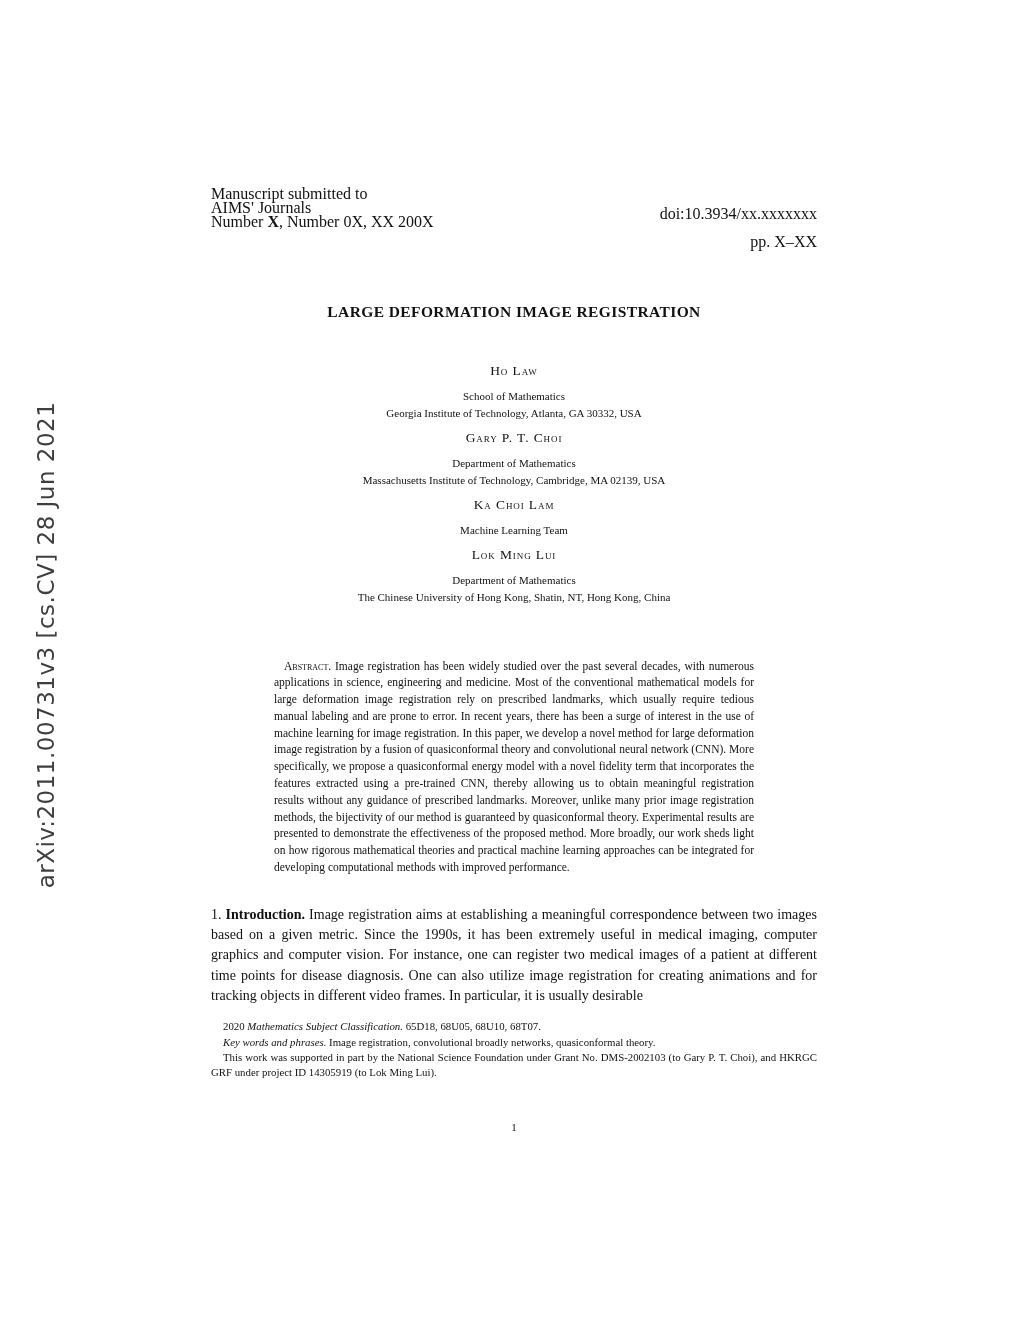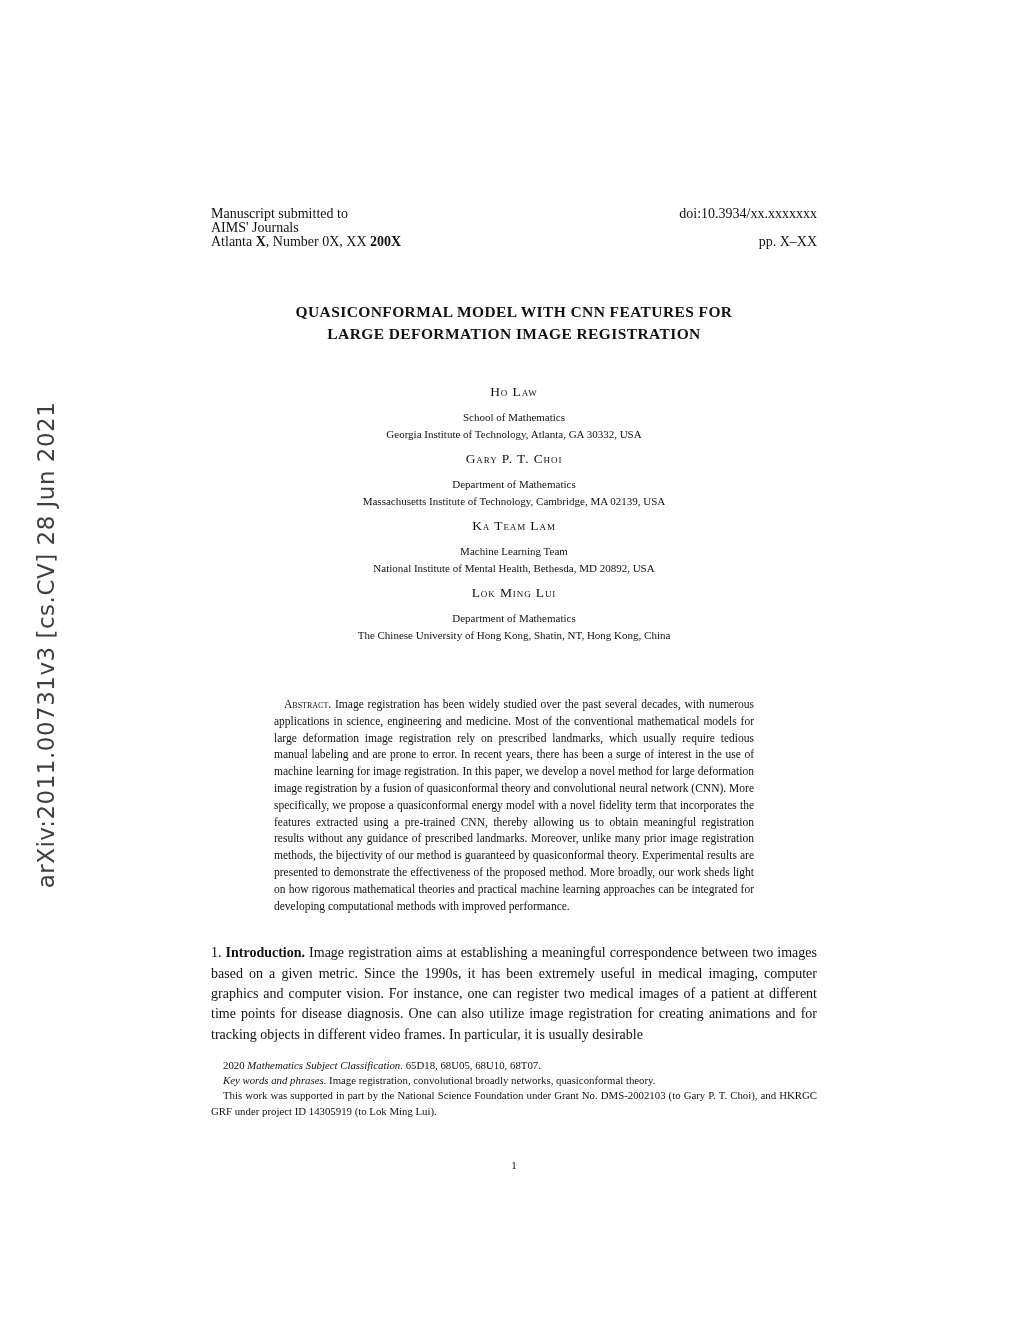--- a/index.html
+++ b/index.html
@@ -30,22 +30,22 @@
   .content {
     position: absolute;
     left: 211px;
     top: 166px;
     width: 606px;
   }
 
   .header-row {
     display: flex;
     justify-content: space-between;
-    align-items: flex-end;
-    font-size: 14px;
+    align-items: center;
+    font-size: 16px;
     line-height: 14px;
   }
   .header-right {
     text-align: right;
     margin-top: 41px;
   }
   .header-right .pages {
     margin-top: 14px;
   }
 
@@ -117,48 +117,46 @@
 <body>
 
 <div class="watermark">arXiv:2011.00731v3 [cs.CV] 28 Jun 2021</div>
 
 <div class="content">
 
   <div class="header-row">
     <div class="header-left">
       <div>Manuscript submitted to</div>
       <div>AIMS' Journals</div>
-      <div><span>Atlanta </span><span style="font-weight: bold;">X</span><span>, Number </span><span style="font-weight: normal;">0X</span><span>, XX </span><span style="font-weight: bold;">200X</span></div>
+      <div><span>Number </span><span style="font-weight: bold;">X</span><span>, Number </span><span style="font-weight: normal;">0X</span><span>, XX </span><span style="font-weight: normal;">200X</span></div>
     </div>
     <div class="header-right">
       <div>doi:10.3934/xx.xxxxxxx</div>
       <div class="pages"><span>pp. </span><span style="font-weight: normal;">X–XX</span></div>
     </div>
   </div>
 
   <h1 class="title">
-    <div>QUASICONFORMAL MODEL WITH CNN FEATURES FOR</div>
     <div>LARGE DEFORMATION IMAGE REGISTRATION</div>
   </h1>
 
   <div class="authors">
     <div class="author-block">
       <div class="author-name">Ho Law</div>
       <div class="affil">School of Mathematics</div>
       <div class="affil">Georgia Institute of Technology, Atlanta, GA 30332, USA</div>
     </div>
     <div class="author-block">
       <div class="author-name">Gary P. T. Choi</div>
       <div class="affil">Department of Mathematics</div>
       <div class="affil">Massachusetts Institute of Technology, Cambridge, MA 02139, USA</div>
     </div>
     <div class="author-block">
-      <div class="author-name">Ka Team Lam</div>
+      <div class="author-name">Ka Choi Lam</div>
       <div class="affil">Machine Learning Team</div>
-      <div class="affil">National Institute of Mental Health, Bethesda, MD 20892, USA</div>
     </div>
     <div class="author-block">
       <div class="author-name">Lok Ming Lui</div>
       <div class="affil">Department of Mathematics</div>
       <div class="affil">The Chinese University of Hong Kong, Shatin, NT, Hong Kong, China</div>
     </div>
   </div>
 
   <div class="abstract">
     <p><span style="font-variant: small-caps;">Abstract.</span><span> Image registration has been widely studied over the past several decades, with numerous applications in science, engineering and medicine. Most of the conventional mathematical models for large deformation image registration rely on prescribed landmarks, which usually require tedious manual labeling and are prone to error. In recent years, there has been a surge of interest in the use of machine learning for image registration. In this paper, we develop a novel method for large deformation image registration by a fusion of quasiconformal theory and convolutional neural network (CNN). More specifically, we propose a quasiconformal energy model with a novel fidelity term that incorporates the features extracted using a pre-trained CNN, thereby allowing us to obtain meaningful registration results without any guidance of prescribed landmarks. Moreover, unlike many prior image registration methods, the bijectivity of our method is guaranteed by quasiconformal theory. Experimental results are presented to demonstrate the effectiveness of the proposed method. More broadly, our work sheds light on how rigorous mathematical theories and practical machine learning approaches can be integrated for developing computational methods with improved performance.</span></p>

